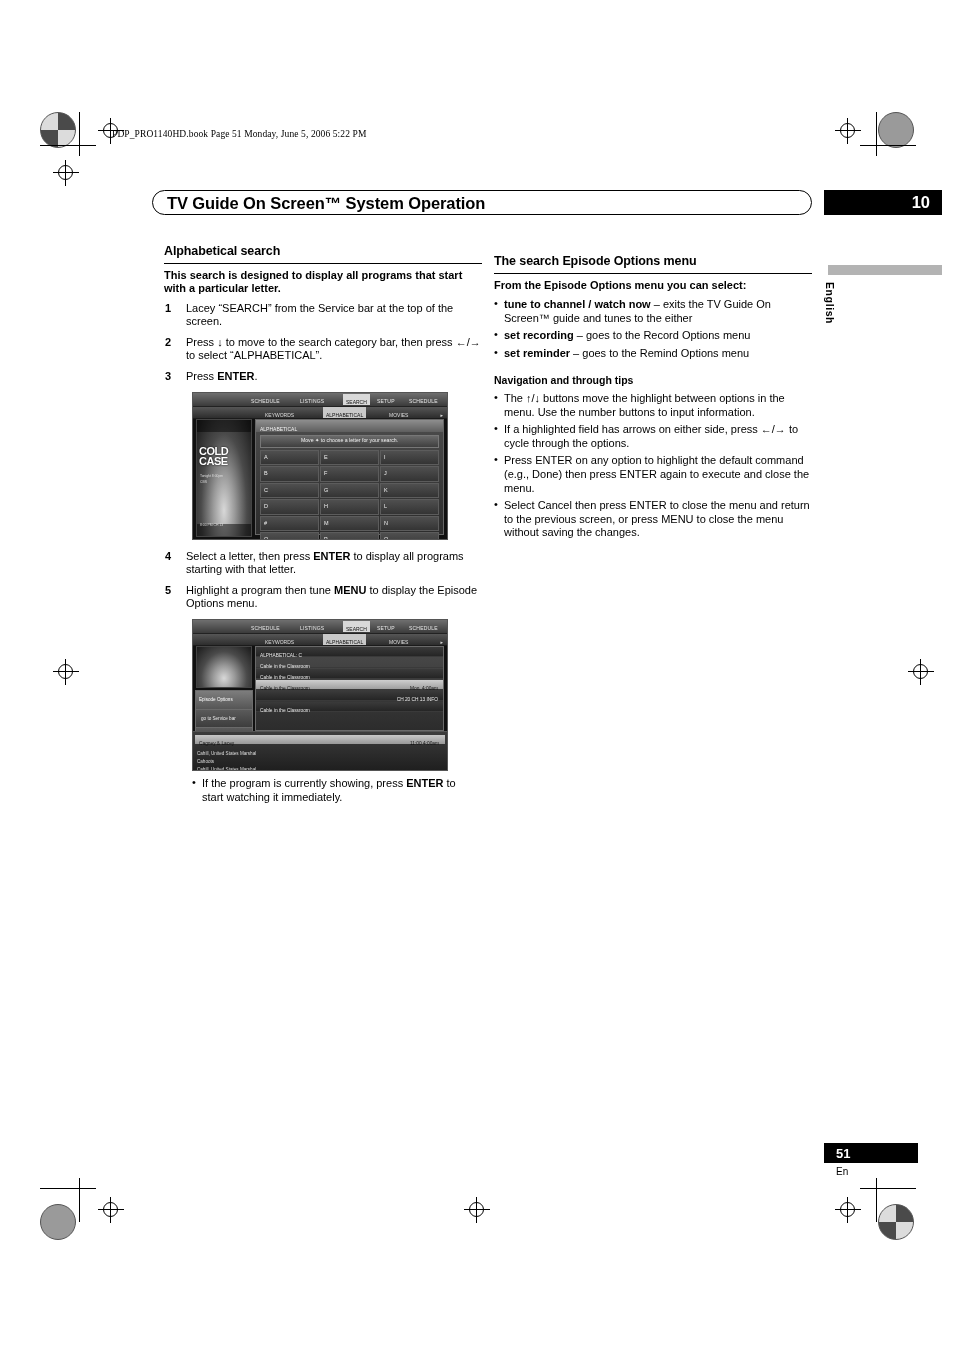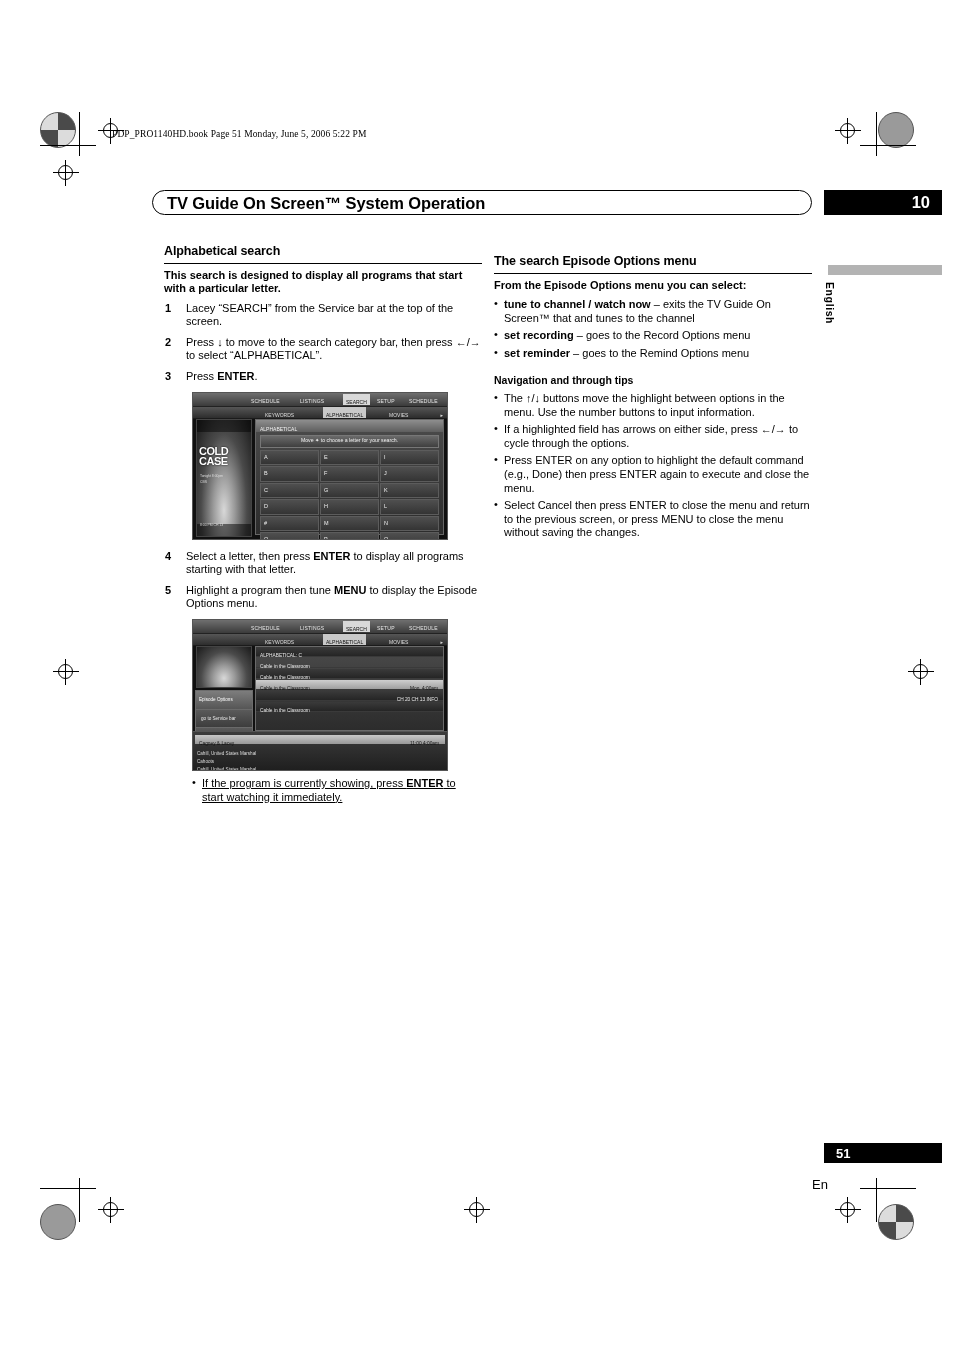--- a/index.html
+++ b/index.html
@@ -426,51 +426,49 @@
   }
   .bottom-strip .bsel .r { position: absolute; right: 6px; top: 2px; }
 
   .caption-note {
     margin: 4px 0 0 28px;
     width: 256px;
     position: relative;
     padding-left: 10px;
     font-size: 11px;
     line-height: 13.6px;
-    text-decoration: underline;
   }
   .caption-note:before {
     content: "\2022";
     position: absolute;
     left: 0; top: -1px;
   }
 
   
   .page-tab {
     position: absolute;
     left: 824px;
     top: 1143px;
-    width: 118px;
+    width: 94px;
     height: 20px;
     background: #000;
     color: #fff;
   }
   .page-tab span {
     position: absolute;
     left: 12px;
     top: 3px;
     font-size: 13px;
     font-weight: bold;
   }
   .page-en {
     position: absolute;
-    left: 812px;
+    left: 836px;
     top: 1166px;
-    font-size: 13px;
-    margin-top: 11px;
+    font-size: 10px;
   }
 </style>
 </head>
 <body>
 
 <div class="regmark" style="left:40px; top:112px;"></div>
 <div class="regmark plain" style="left:878px; top:112px;"></div>
 <div class="regmark plain" style="left:40px; top:1204px;"></div>
 <div class="regmark" style="left:878px; top:1204px;"></div>
 
@@ -654,21 +652,21 @@
     <span>If the program is currently showing, press </span><b>ENTER</b><span> to start watching it immediately.</span>
   </div>
 </div>
 
 <div class="col right">
   <h2 class="section">The search Episode Options menu</h2>
   <p class="body">From the Episode Options menu you can select:</p>
 
   <ul class="bullets">
     <li>
-      <b>tune to channel / watch now</b><span> – exits the TV Guide On Screen™ that and tunes to the channel</span>
+      <b>tune to channel / watch now</b><span> – exits the TV Guide On Screen™ guide and tunes to the either</span>
     </li>
     <li>
       <b>set recording</b><span> – goes to the Record Options menu</span>
     </li>
     <li>
       <b>set reminder</b><span> – goes to the Remind Options menu</span>
     </li>
   </ul>
 
   <h3 class="subsection">Navigation and through tips</h3>

